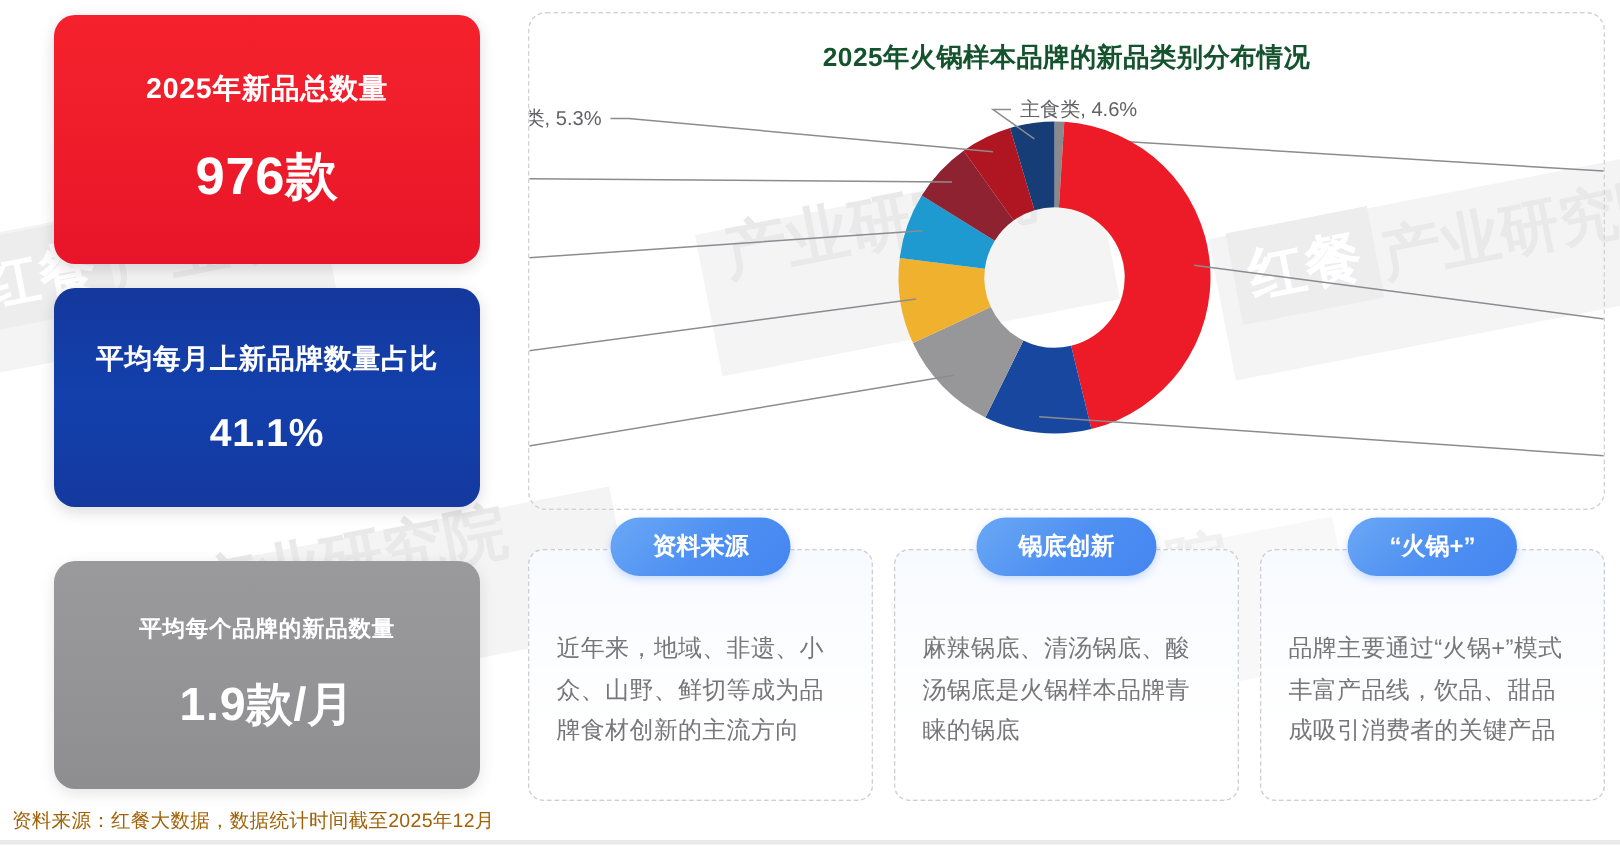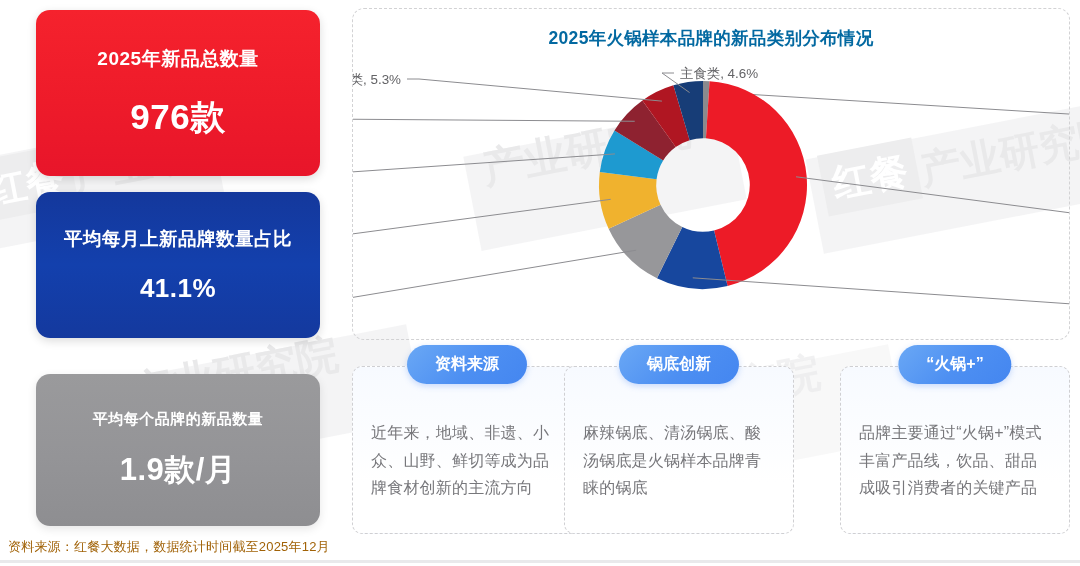--- a/index.html
+++ b/index.html
@@ -46,39 +46,39 @@
   #kpi-2 .t{margin-bottom:20px;font-size:15px;}
   #kpi-2 .v{font-size:31px;font-weight:700;}
 
   
   #chart-panel{
     position:absolute;left:352px;top:8px;width:716px;height:330px;
     border:1px dashed #d2d2d4;border-radius:12px;background:transparent;
   }
   #chart-title{
     position:absolute;left:0;right:0;top:17px;text-align:center;
-    font-size:17.5px;font-weight:700;color:#0369a1;letter-spacing:.3px;
+    font-size:17.5px;font-weight:700;color:#14532d;letter-spacing:.3px;
   }
 
   #donut-wrap{position:absolute;left:0;top:0;width:716px;height:330px;}
   svg{display:block;}
   .lbl{
     font-family:"Liberation Sans","DejaVu Sans",sans-serif;
     font-size:13.4px;fill:#636366;
   }
   .lead{stroke:#8c8c90;stroke-width:1;fill:none;}
 
   
   .note{
     position:absolute;top:366px;height:166px;
     border:1px dashed #cfcfd2;border-radius:10px;
     background:linear-gradient(180deg,#f7faff 0%,#ffffff 70%);
   }
   #note-0{left:352px;width:228px;}
-  #note-1{left:564px;width:228px;}
+  #note-1{left:596px;width:228px;}
   #note-2{left:840px;width:228px;}
   .note .pill{
     position:absolute;left:50%;transform:translateX(-50%);top:-22px;
     padding:9px 28px;border-radius:22px;color:#fff;
     font-size:16px;font-weight:700;white-space:nowrap;
     background:linear-gradient(135deg,#6aa8f5 0%,#4d8ff2 55%,#4486f0 100%);
     box-shadow:0 2px 6px rgba(70,130,240,.28);
   }
   .note .body{
     position:absolute;left:18px;right:16px;top:52px;

